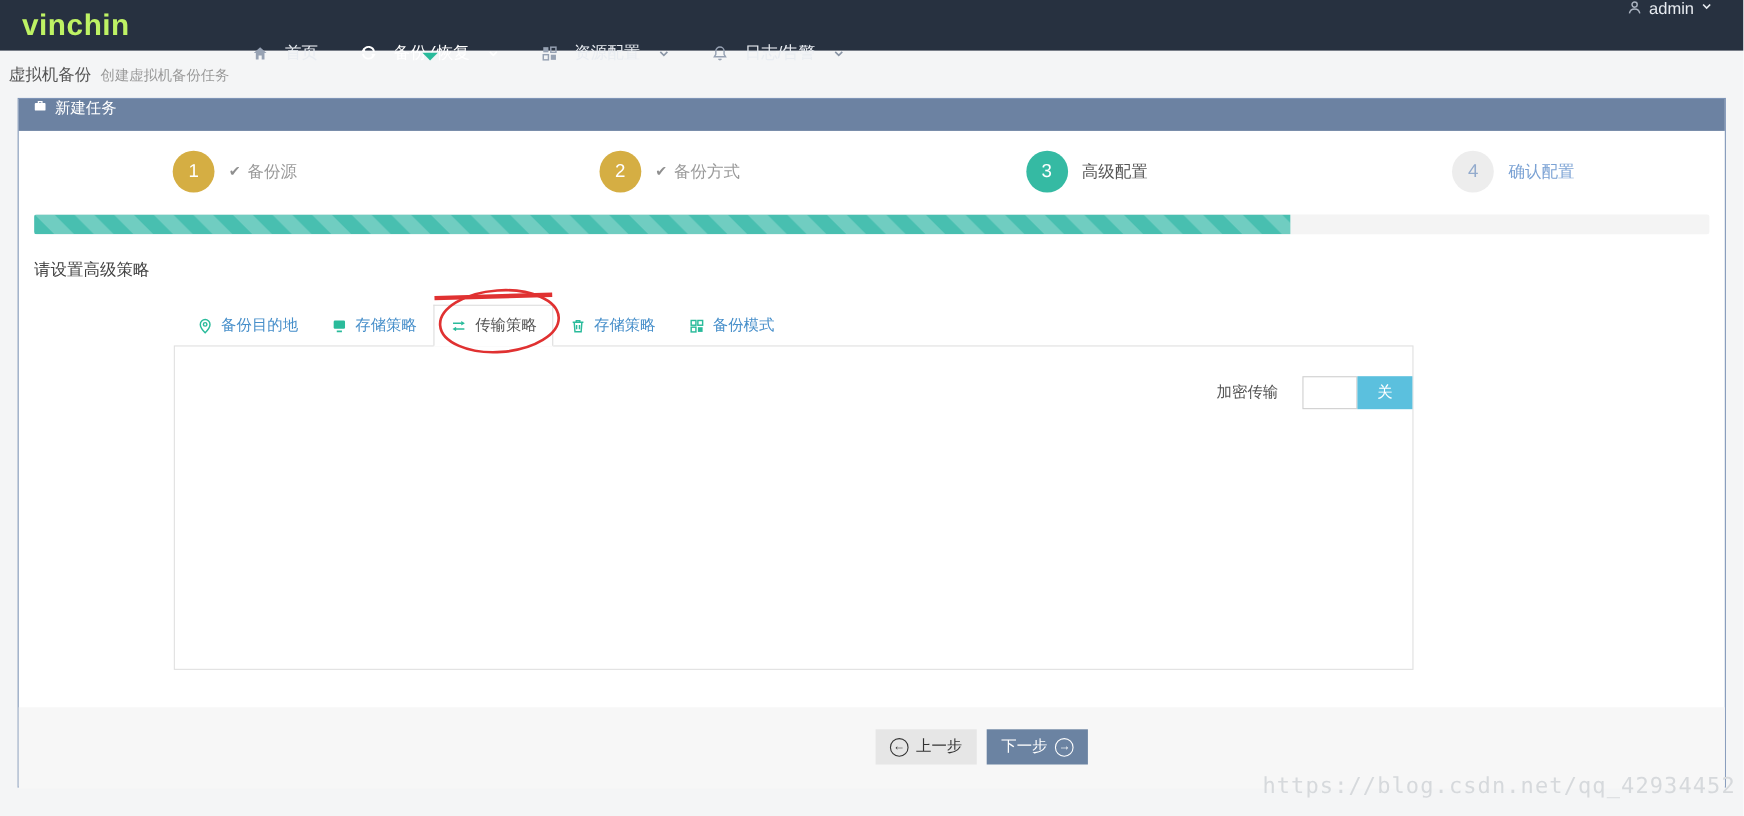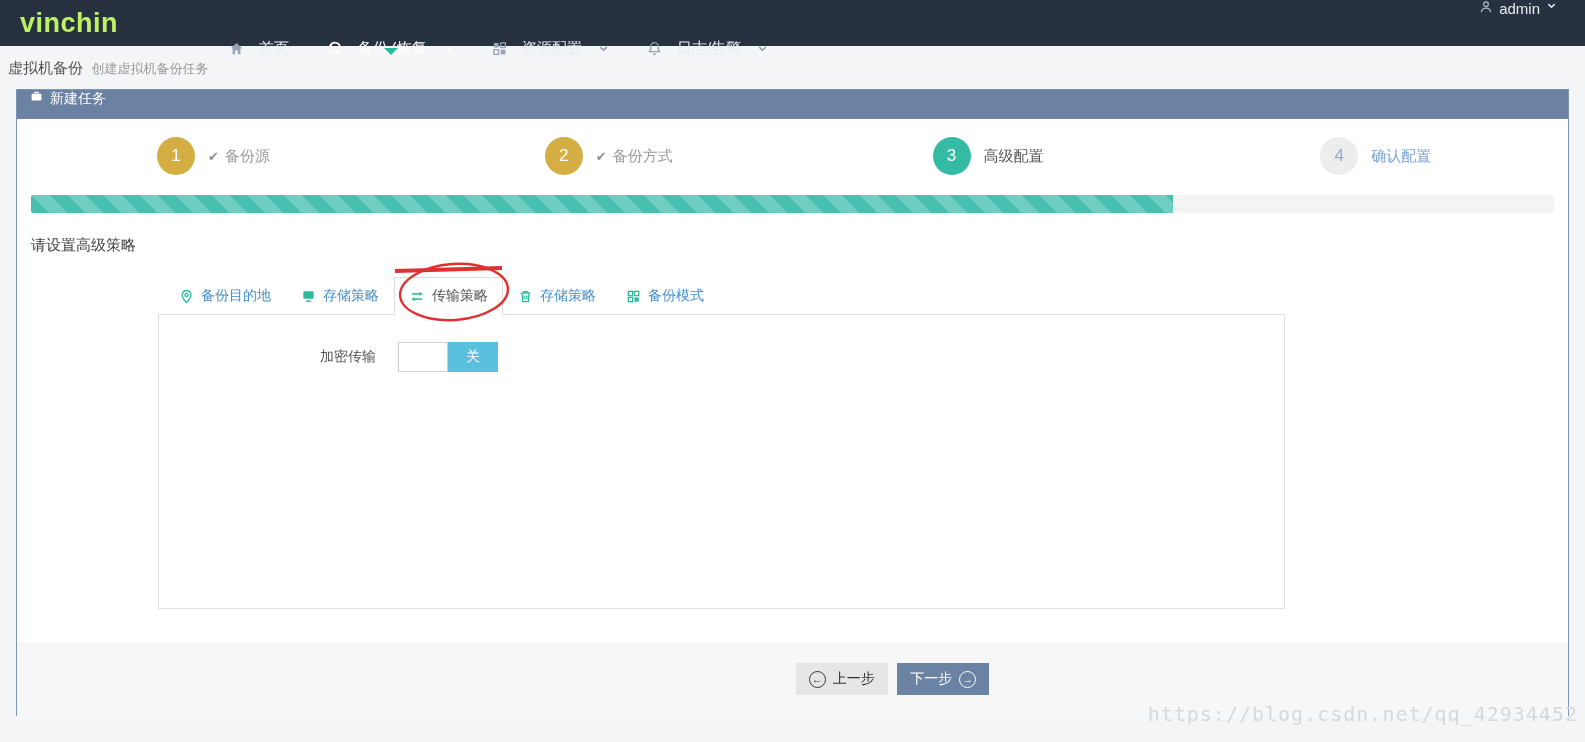--- a/index.html
+++ b/index.html
@@ -60,21 +60,21 @@
   
   .tab-box { margin:22px 0 0 141px; width:1127px; }
   .tab-nav { display:flex; padding-left:6px; position:relative; z-index:2; }
   .tab { display:inline-flex; align-items:center; gap:7px; padding:9px 14px; font-size:14px;
     color:#478fca; cursor:pointer; border:1px solid transparent; margin-bottom:-1px; background:transparent; }
   .tab .ico { display:inline-flex; color:#2abb9b; }
   .tab.active { background:#fff; border-color:#ddd; border-bottom-color:#fff; color:#555; }
   .tab-content { border:1px solid #e0e0e0; background:#fff; height:295px; position:relative; z-index:1; }
 
   
-  .form-row { display:flex; align-items:center; padding-top:27px; }
+  .form-row { display:flex; align-items:center; padding-top:27px;justify-content:flex-end; }
   .form-label { width:217px; text-align:right; font-size:14px; color:#555; }
   .toggle { margin-left:22px; display:flex; width:100px; height:30px; cursor:pointer; }
   .toggle-knob { width:50px; height:30px; background:#fff; border:1px solid #cfcfcf; }
   .toggle-state { width:50px; height:30px; background:#5bc0de; color:#fff; font-size:14px;
     display:flex; align-items:center; justify-content:center; }
 
   
   .panel-footer { margin-top:34px; background:#f7f7f7; height:74px; padding-top:20px; text-align:center; padding-left:200px; }
   .btn { display:inline-flex; align-items:center; gap:7px; height:32px; padding:0 13px;
     font-size:14px; border:none; cursor:pointer; vertical-align:top; }

